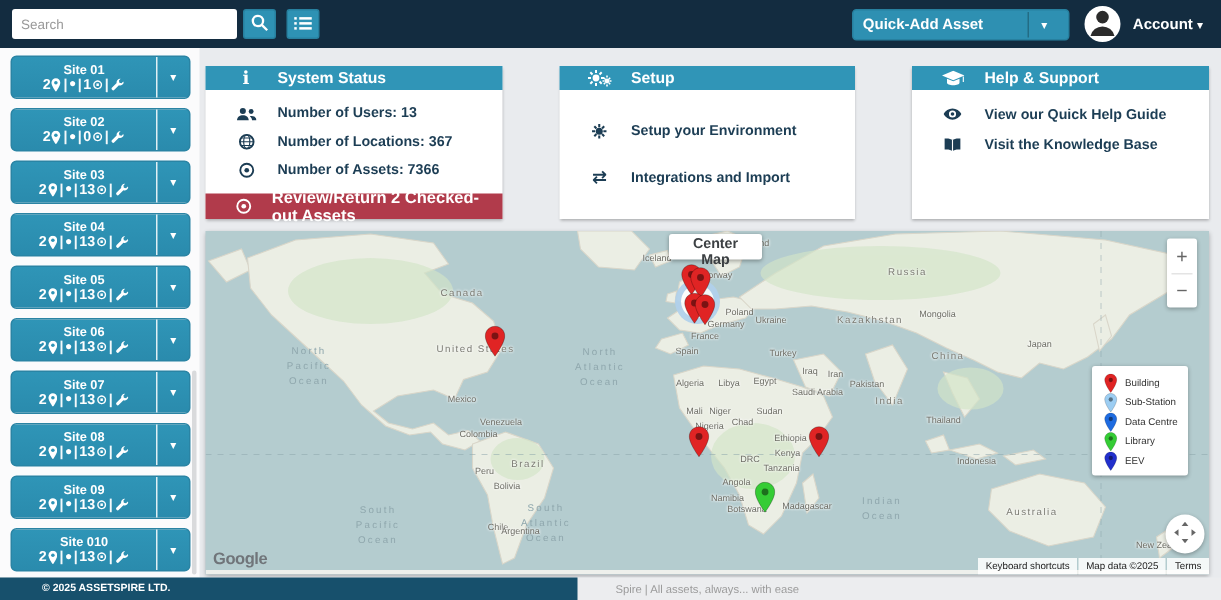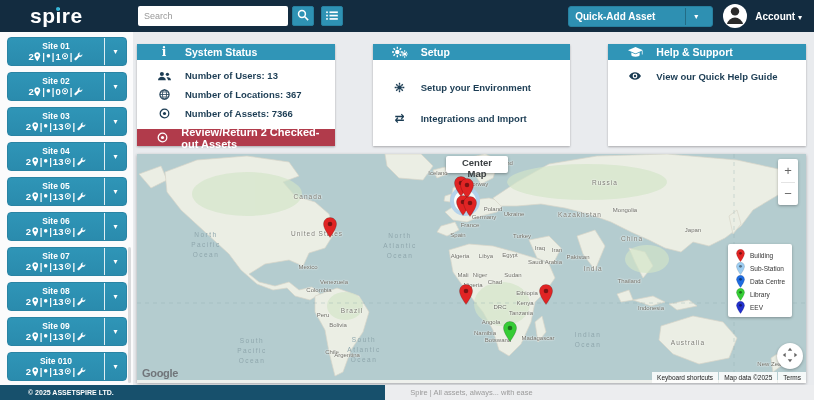--- a/index.html
+++ b/index.html
@@ -83,24 +83,20 @@
   .bottom-strip{position:absolute;left:0;right:0;bottom:0;height:15px;background:#ecedef;z-index:8;}
   .tagline{position:absolute;left:137px;right:8px;bottom:0;height:15px;display:flex;align-items:center;justify-content:center;
            color:#9b9b9b;font-size:7.5px;z-index:9;}
   .copyright-bar{position:absolute;left:0;bottom:0;width:385px;height:15px;background:#17506c;color:#fff;
                  display:flex;align-items:center;padding-left:28px;font-size:7px;font-weight:bold;box-sizing:border-box;z-index:10;}
 </style>
 </head>
 <body>
 
 <div class="topbar">
-  <div class="logo">
-    <span>spire</span>
-    <i class="logo-dot"></i>
-  </div>
   <div class="search-wrap">
     <input class="search-input" placeholder="Search" style="">
     <button class="tealbtn search-btn">
       <span><svg width="12" height="12" viewBox="0 0 14 14">
             <circle cx="5.8" cy="5.8" r="4" fill="none" stroke="#fff" stroke-width="1.8"></circle>
             <path d="M8.8 8.8L13 13" stroke="#fff" stroke-width="1.8"></path>
           </svg></span>
     </button>
     <button class="tealbtn list-btn">
       <span><svg width="12" height="10" viewBox="0 0 14 12">
@@ -519,20 +515,29 @@
     </header>
     <div class="panel-body short">
         <div class="prow">
        <span class="picon">
             <svg width="12" height="8" viewBox="0 0 16 10">
               <path d="M8 0C4.6 0 1.7 2 0 5c1.7 3 4.6 5 8 5s6.3-2 8-5c-1.7-3-4.6-5-8-5zm0 8.2A3.2 3.2 0 1 1 8 1.8a3.2 3.2 0 0 1 0 6.4z" fill="currentColor"></path>
               <circle cx="8" cy="5" r="1.6" fill="currentColor"></circle>
             </svg>
           </span>
        <span>View our Quick Help Guide</span>
+        </div>
+        <div class="prow">
+       <span class="picon">
+            <svg width="12" height="9" viewBox="0 0 16 12">
+              <path d="M8 1.8C6.6.7 4.6.2 1 .4v9.8c3.6-.2 5.6.3 7 1.4 1.4-1.1 3.4-1.6 7-1.4V.4c-3.6-.2-5.6.3-7 1.4z" fill="currentColor"></path>
+              <path d="M8 1.8v9.8" stroke="#fff" stroke-width="1"></path>
+            </svg>
+          </span>
+       <span>Visit the Knowledge Base</span>
         </div>
       </div>
   </section>
 </div>
 
 <div class="map">
   <svg class="land" width="669" height="229" viewBox="0 0 669 229">
     <g fill="#ebeee4" stroke="#d9d6c9" stroke-width="0.7">
       <path d="M248,0 L284,0 L296,12 L286,26 L262,24 L250,12 Z"></path>
       <path d="M2,20 L24,12 L30,26 L14,34 Z"></path>

